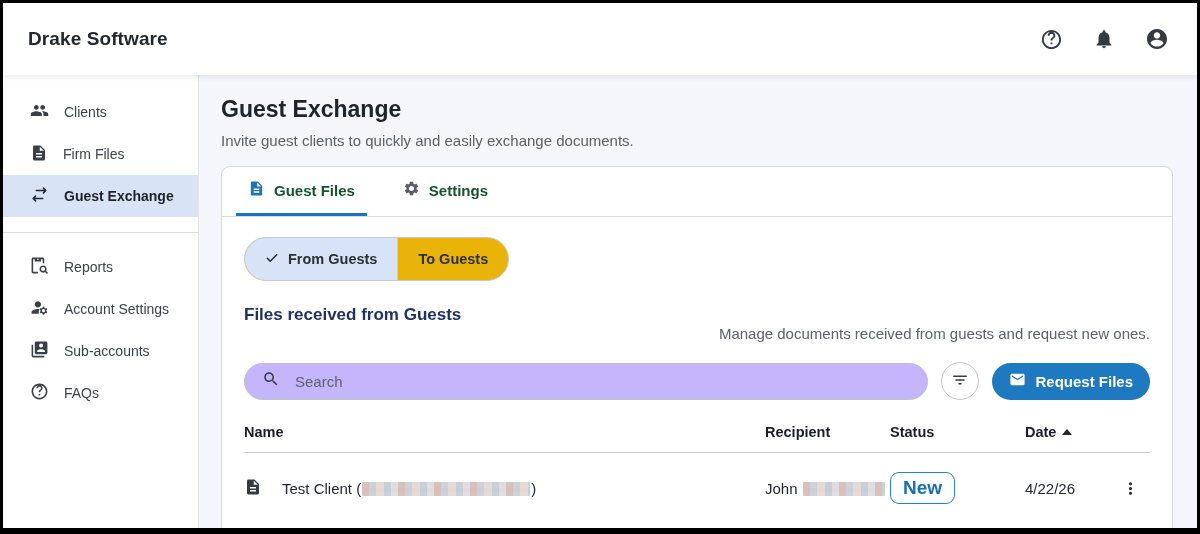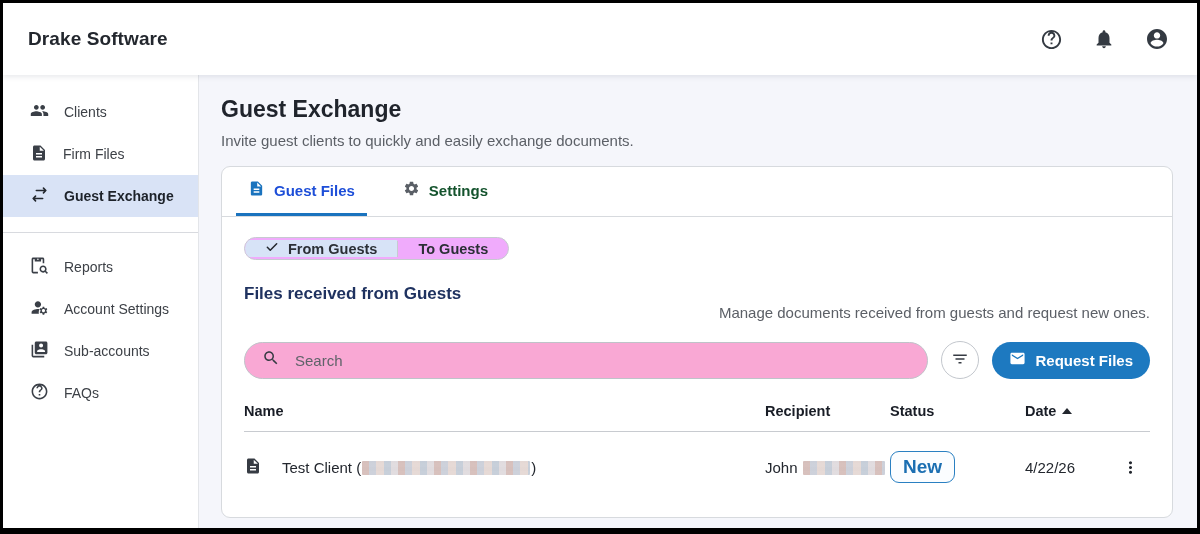--- a/index.html
+++ b/index.html
@@ -45,42 +45,42 @@
   .card {
     margin-top: 17px; background: #fff; border: 1px solid #d7dade;
     border-radius: 9px; overflow: hidden;
   }
   .tabbar { display: flex; gap: 24px; padding: 0 14px; border-bottom: 1px solid #d7dade; height: 50px; }
   .tab {
     display: flex; align-items: center; gap: 9px; padding: 0 12px;
     font-size: 15px; font-weight: 600; color: #14532d; cursor: pointer;
     border-bottom: 3px solid transparent; background: none; border-top: none; border-left: none; border-right: none;
   }
-  .tab.active { color: #1d4ed8; border-bottom-color: #1a73be; }
+  .tab.active { color: #14532d; border-bottom-color: #1a73be; }
   .card-body { padding: 20px 22px 26px 22px; }
   
   .segmented {
     display: inline-flex; border: 1px solid #c7cad0; border-radius: 999px;
-    overflow: hidden; background: #f0abfc; height: 23px; align-items: center;
+    overflow: hidden; background: #eab308; height: 44px;
   }
   .seg-opt {
     display: flex; align-items: center; gap: 9px; padding: 0 20px;
     font-size: 14.5px; font-weight: 600; color: #2b2f36; cursor: pointer;
     background: none; border: none; font-family: inherit;
   }
   .seg-opt.selected { background: #d7e3f7; font-weight: 700; }
   .seg-opt + .seg-opt { border-left: 1px solid #c7cad0; }
   
   .section-title { margin-top: 24px; font-size: 17px; font-weight: 700; color: #1f3260; }
   .section-subtitle { font-size: 15px; color: #5c6067; text-align: right; }
   
   .controls { margin-top: 20px; display: flex; align-items: center; gap: 13px; }
   .searchbox {
     flex: 1; height: 37px; border: 1px solid #bfc3c9; border-radius: 19px;
-    display: flex; align-items: center; padding: 0 16px 0 17px; gap: 15px; background: #f9a8d4;
+    display: flex; align-items: center; padding: 0 16px 0 17px; gap: 15px; background: #c4b5fd;
   }
   .searchbox input {
     border: none; outline: none; flex: 1; font-size: 15px; font-family: inherit;
     color: #2b2f36; background: transparent;
   }
   .searchbox input::placeholder { color: #5f6369; opacity: 1; }
   .filter-btn {
     width: 38px; height: 38px; border-radius: 50%; border: 1px solid #c3c7cd;
     background: #fff; display: flex; align-items: center; justify-content: center; cursor: pointer;
     flex-shrink: 0;

